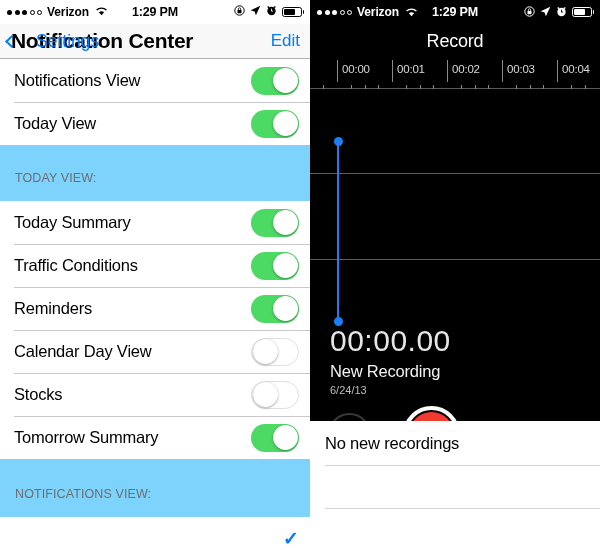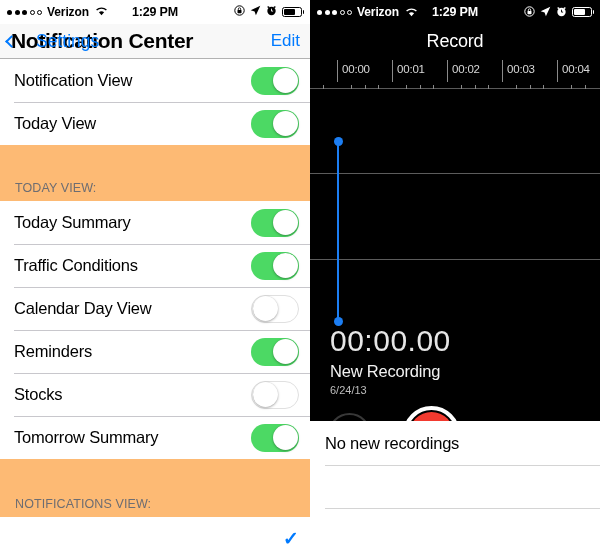--- a/index.html
+++ b/index.html
@@ -102,24 +102,24 @@
   .knob {
     position:absolute; top:1.5px; width:25px; height:25px;
     border-radius:50%; background:#fff;
     box-shadow:0 1px 2.5px rgba(0,0,0,.32), 0 0 1px rgba(0,0,0,.16);
   }
   .toggle.on .knob { right:1.5px; }
   .toggle.off .knob { left:0.5px; top:0.3px; }
 
   
   .section-hdr {
-    background:#fdba74;
+    background:#7dd3fc;
     font-size:12.5px; color:#6d6d72;
     letter-spacing:0.1px;
-    padding:22px 0 6px 15px;
+    padding:22px 0 16px 15px;
     height:56px;
     display:flex; align-items:flex-end;
   }
   .section-hdr.tall { height:58px; }
 
   .check {
     margin-left:auto; color:#007aff; font-size:19px; font-weight:bold;
     line-height:1;
   }
 
@@ -293,21 +293,21 @@
         <span>Settings</span>
       </div>
       <div class="nav-title">Notification Center</div>
       <div class="nav-edit">Edit</div>
     </div>
 
     <div class="tbl">
 
       <div class="group">
         <div class="row">
-          <span class="row-label">Notification View</span>
+          <span class="row-label">Notifications View</span>
           <span class="spacer"></span>
           <span class="toggle on">
               <span class="knob"></span>
             </span>
         </div>
         <div class="row">
           <span class="row-label">Today View</span>
           <span class="spacer"></span>
           <span class="toggle on">
               <span class="knob"></span>
@@ -326,30 +326,30 @@
             </span>
         </div>
         <div class="row">
           <span class="row-label">Traffic Conditions</span>
           <span class="spacer"></span>
           <span class="toggle on">
               <span class="knob"></span>
             </span>
         </div>
         <div class="row">
+          <span class="row-label">Reminders</span>
+          <span class="spacer"></span>
+          <span class="toggle on">
+              <span class="knob"></span>
+            </span>
+        </div>
+        <div class="row">
           <span class="row-label">Calendar Day View</span>
           <span class="spacer"></span>
           <span class="toggle off">
-              <span class="knob"></span>
-            </span>
-        </div>
-        <div class="row">
-          <span class="row-label">Reminders</span>
-          <span class="spacer"></span>
-          <span class="toggle on">
               <span class="knob"></span>
             </span>
         </div>
         <div class="row">
           <span class="row-label">Stocks</span>
           <span class="spacer"></span>
           <span class="toggle off">
               <span class="knob"></span>
             </span>
         </div>

